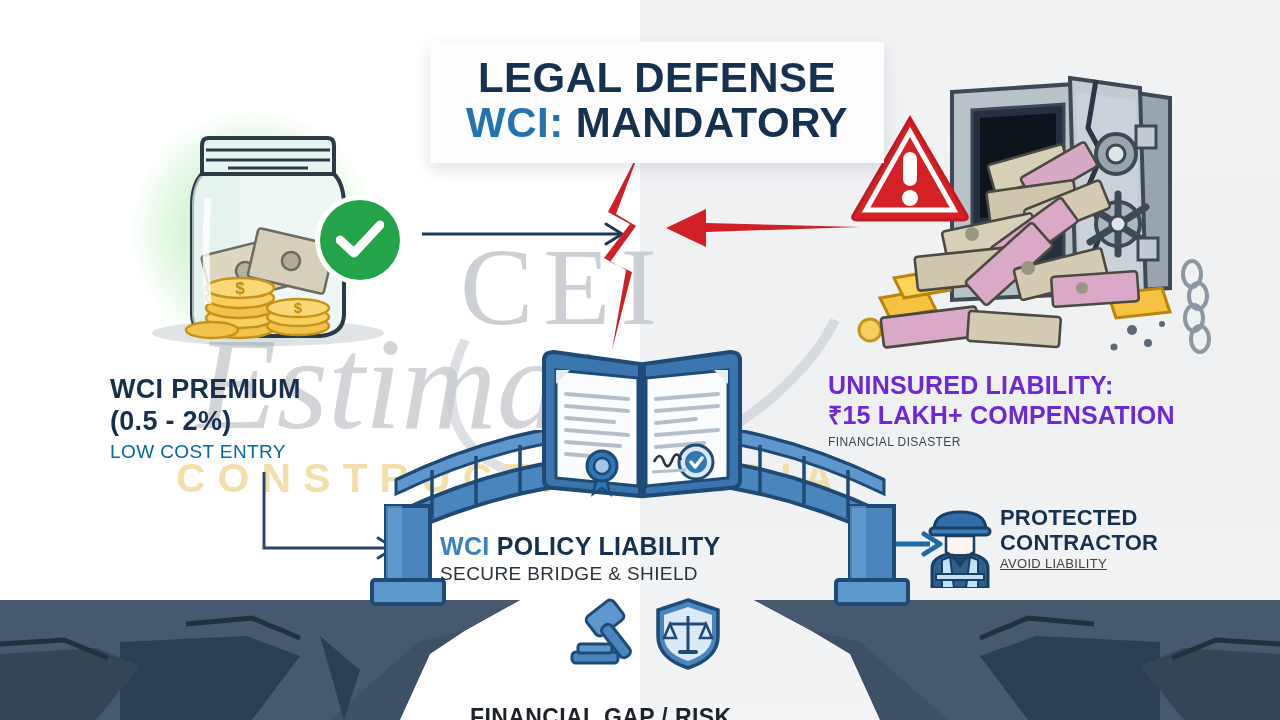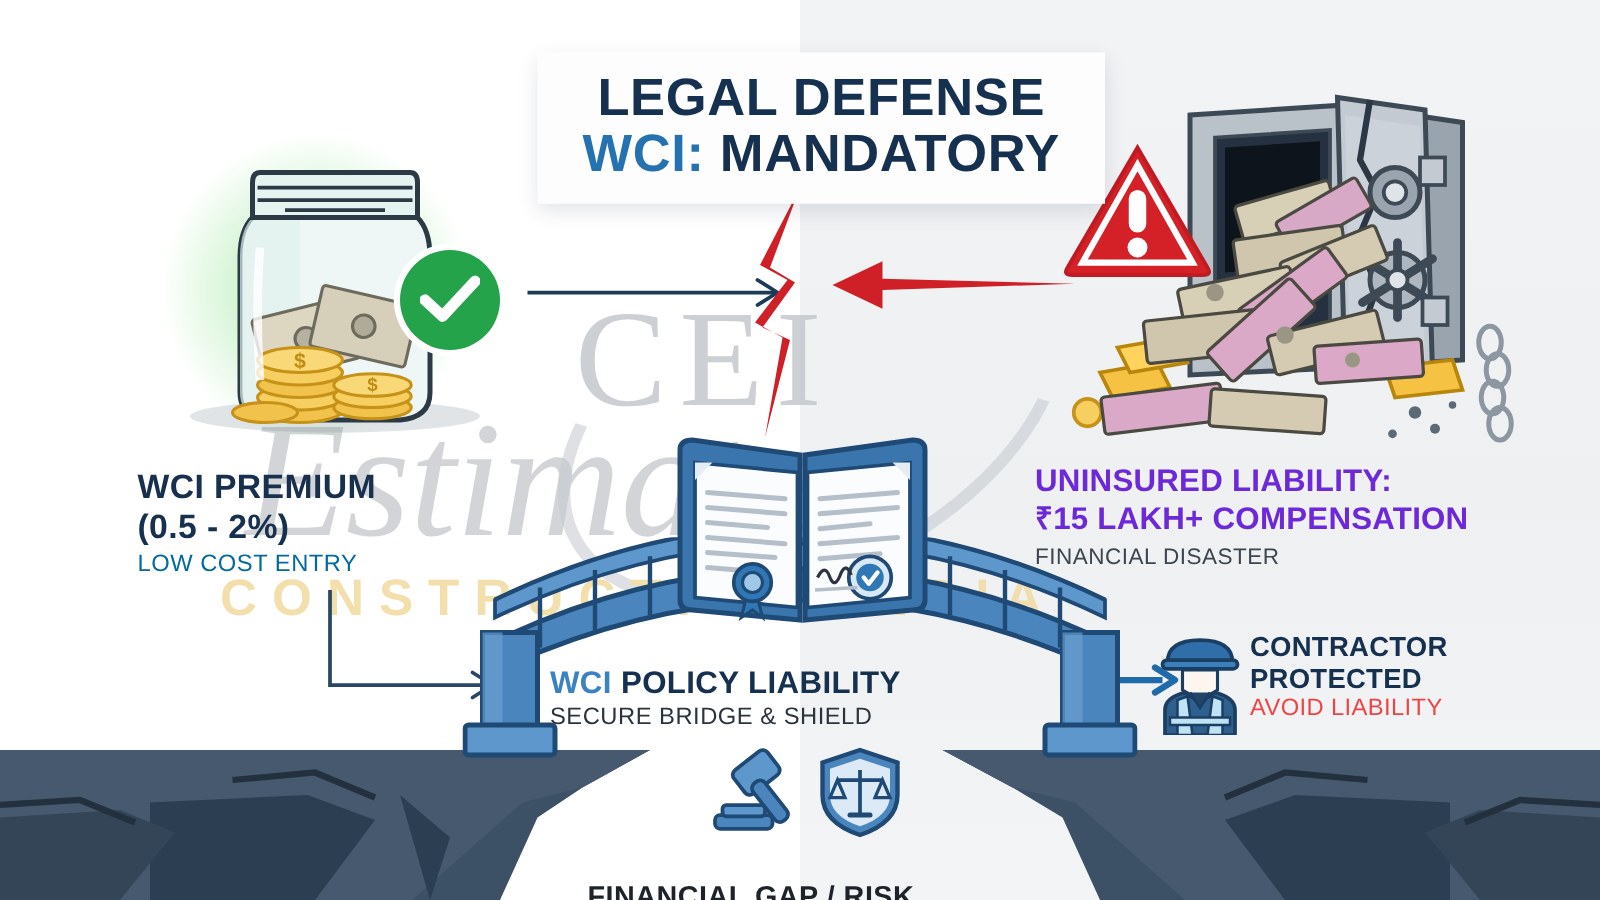--- a/index.html
+++ b/index.html
@@ -73,33 +73,33 @@
   .worker{position:absolute;left:926px;top:504px;width:68px;height:84px;}
 
   
   .lbl{position:absolute;}
   .lbl-premium{left:110px;top:374px;width:350px;}
   .lbl-premium .l1{font-size:27px;font-weight:700;color:#17304e;line-height:1.18;letter-spacing:.3px;}
   .lbl-premium .l3{font-size:19px;color:#0369a1;letter-spacing:.4px;margin-top:3px;}
 
   .lbl-liab{left:828px;top:370px;width:440px;}
   .lbl-liab .l1{font-size:25px;font-weight:700;color:#6d28d9;line-height:1.2;letter-spacing:.2px;}
-  .lbl-liab .l3{font-size:18px;color:#3c4650;letter-spacing:.4px;margin-top:5px;}
+  .lbl-liab .l3{font-size:12px;color:#3c4650;letter-spacing:.4px;margin-top:5px;}
 
   .lbl-policy{left:440px;top:532px;width:400px;}
   .lbl-policy .l1{font-size:25px;font-weight:700;color:#16304f;letter-spacing:.3px;}
   .lbl-policy .l1 .blue{color:#3b82c4;}
   .lbl-policy .l2{font-size:19px;color:#2b343d;letter-spacing:.4px;margin-top:2px;}
 
   .lbl-gap{left:470px;top:704px;width:340px;}
   .lbl-gap .l1{font-size:23px;font-weight:700;color:#1d2329;letter-spacing:.4px;}
 
   .lbl-worker{position:absolute;left:1000px;top:506px;width:250px;text-align:left;}
   .lbl-worker .l1{font-size:22px;font-weight:700;color:#16304f;line-height:1.12;letter-spacing:.2px;}
-  .lbl-worker .l3{font-size:19px;color:#ef4444;letter-spacing:.3px;margin-top:1px;}
+  .lbl-worker .l3{font-size:13px;color:#404040;letter-spacing:.3px;margin-top:1px;text-decoration:underline;}
 </style>
 </head>
 <body>
 
 <div id="stage">
 
   <div class="bg-left"></div>
   <div class="bg-right"></div>
 
   <div class="wm">
@@ -433,18 +433,18 @@
       <span class="blue">WCI</span><span> POLICY LIABILITY</span>
     </div>
     <div class="l2">SECURE BRIDGE &amp; SHIELD</div>
   </div>
 
   <div class="lbl lbl-gap">
     <div class="l1">FINANCIAL GAP / RISK</div>
   </div>
 
   <div class="lbl-worker">
+    <div class="l1">PROTECTED</div>
     <div class="l1">CONTRACTOR</div>
-    <div class="l1">PROTECTED</div>
     <div class="l3">AVOID LIABILITY</div>
   </div>
 
 </div>
 
 </body></html>

